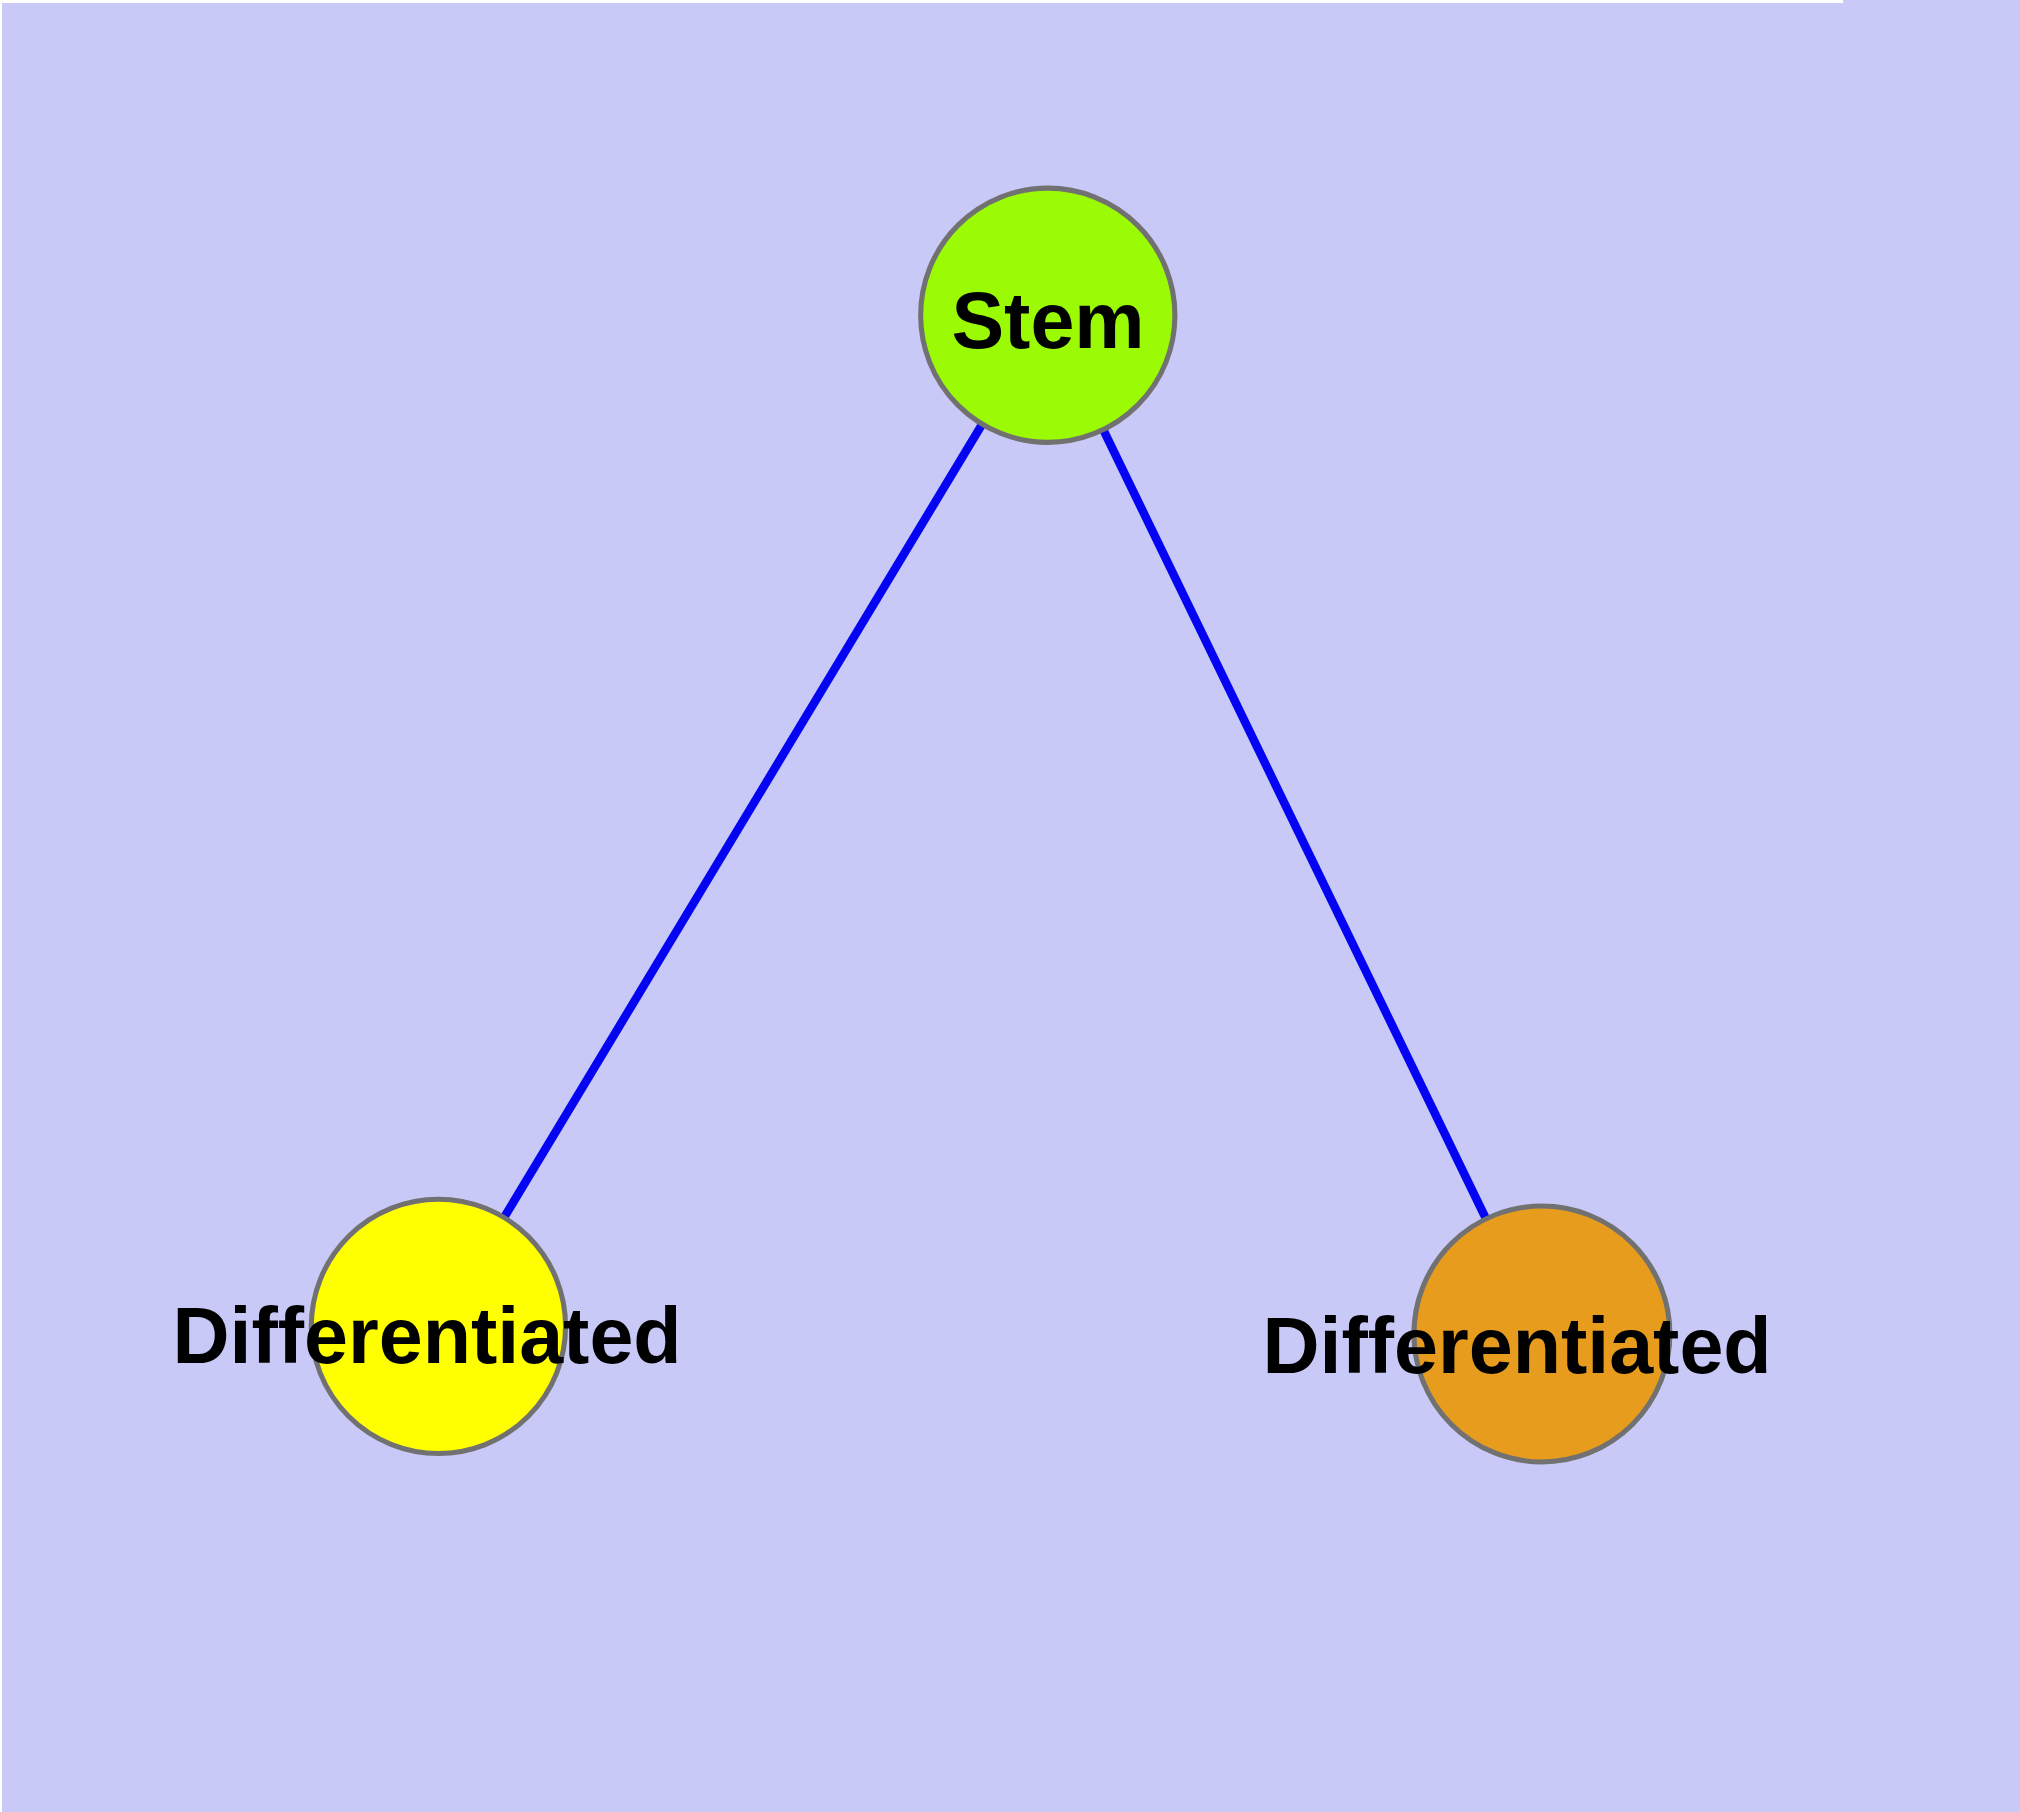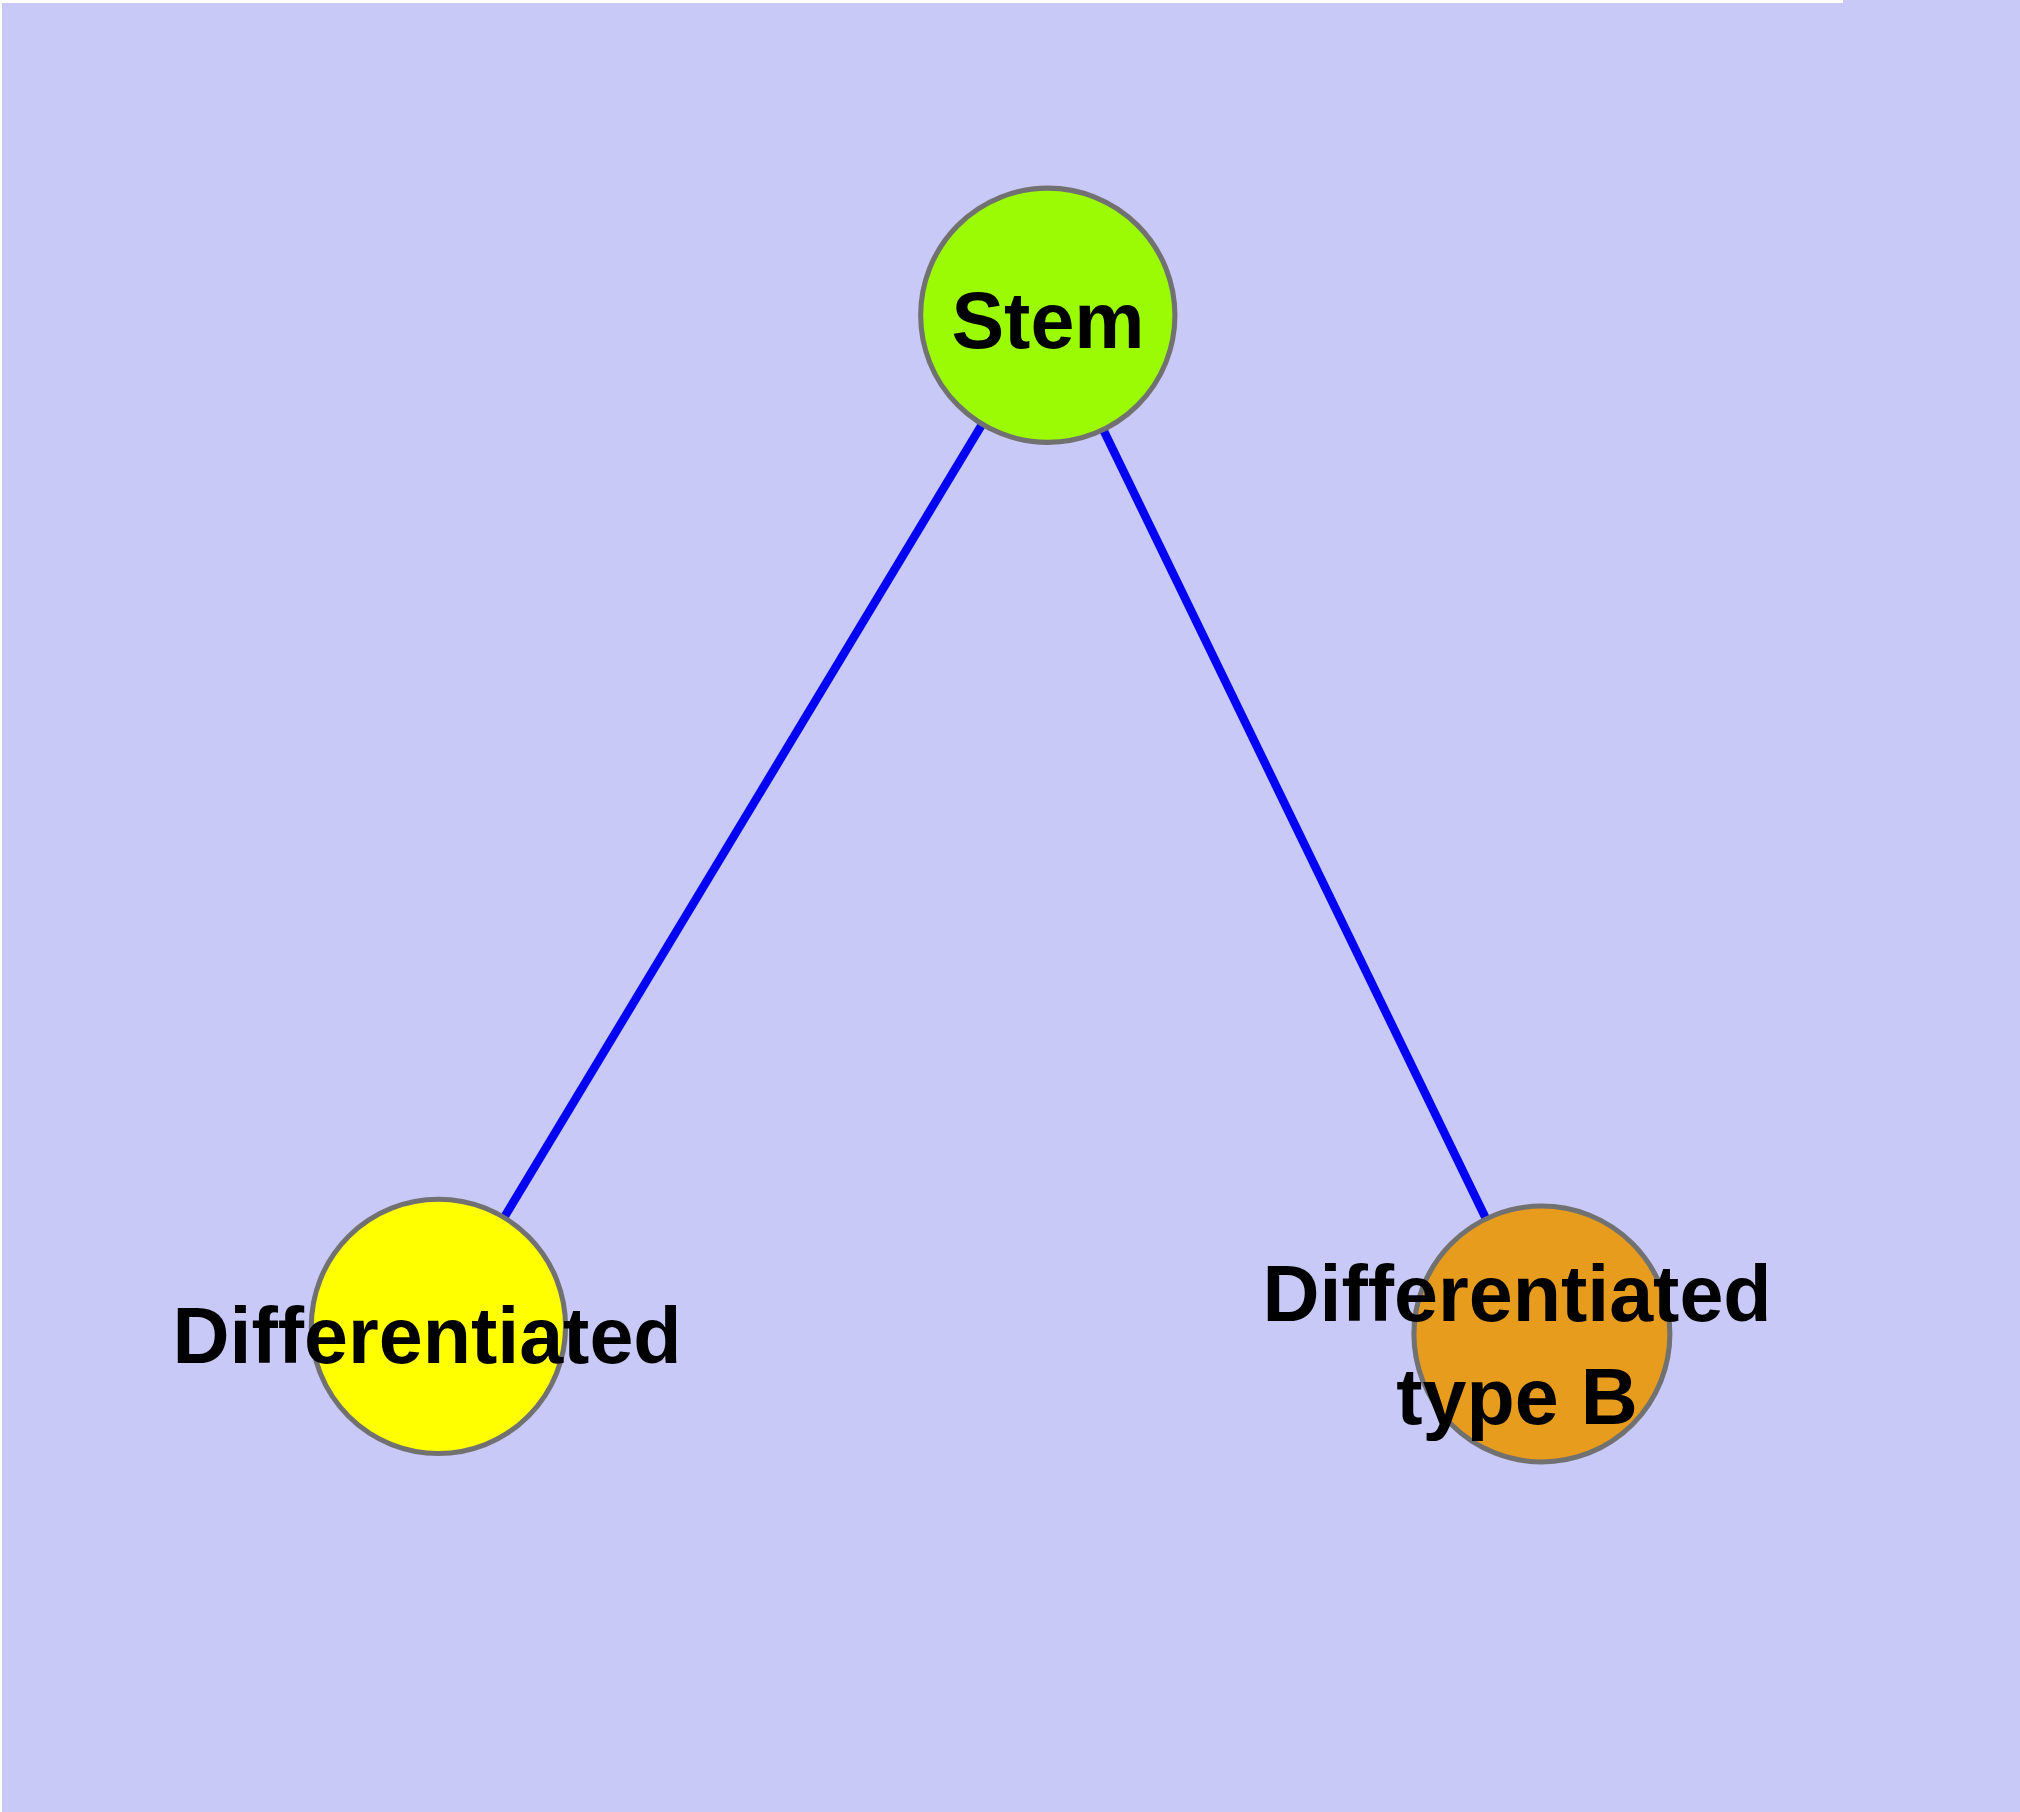--- a/index.html
+++ b/index.html
@@ -74,19 +74,18 @@
   </svg>
 
   <div class="node-label" style="left:1048px; top:320px;">Stem</div>
 
   <div class="node-label" style="left:427px; top:1335px;">
     <div>Differentiated</div>
   </div>
 
   <div class="node-label" style="left:1517px; top:1345px;">
     <div>Differentiated</div>
-    <div>type B</div>
   </div>
 
   <div class="edge-strip-top"></div>
   <div class="edge-strip-left"></div>
 </div>
 
 
 </body></html>

